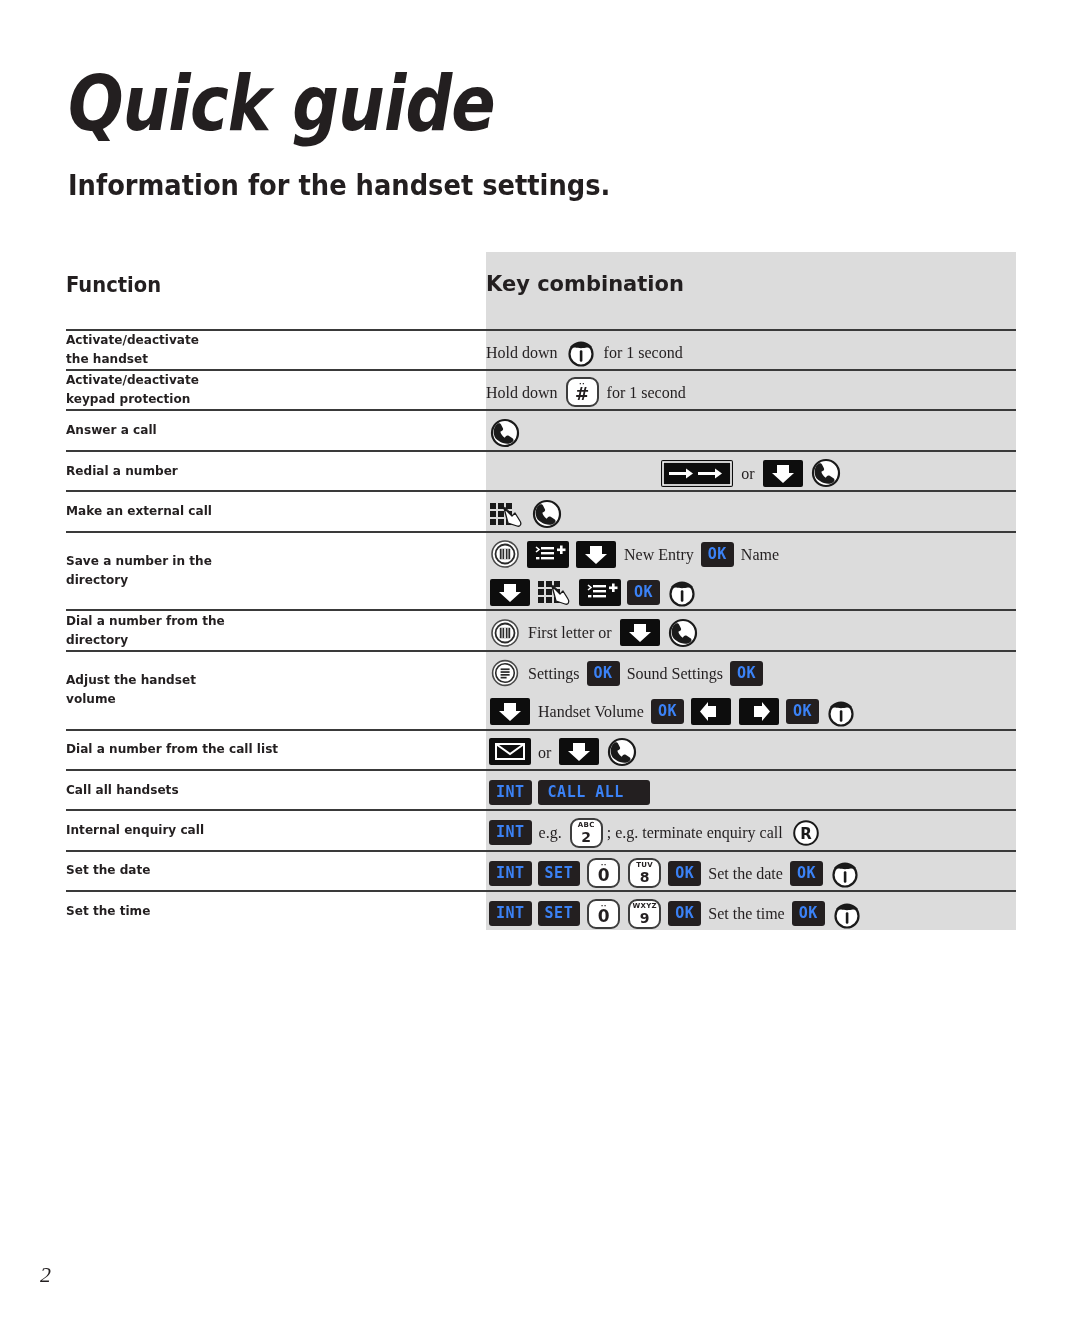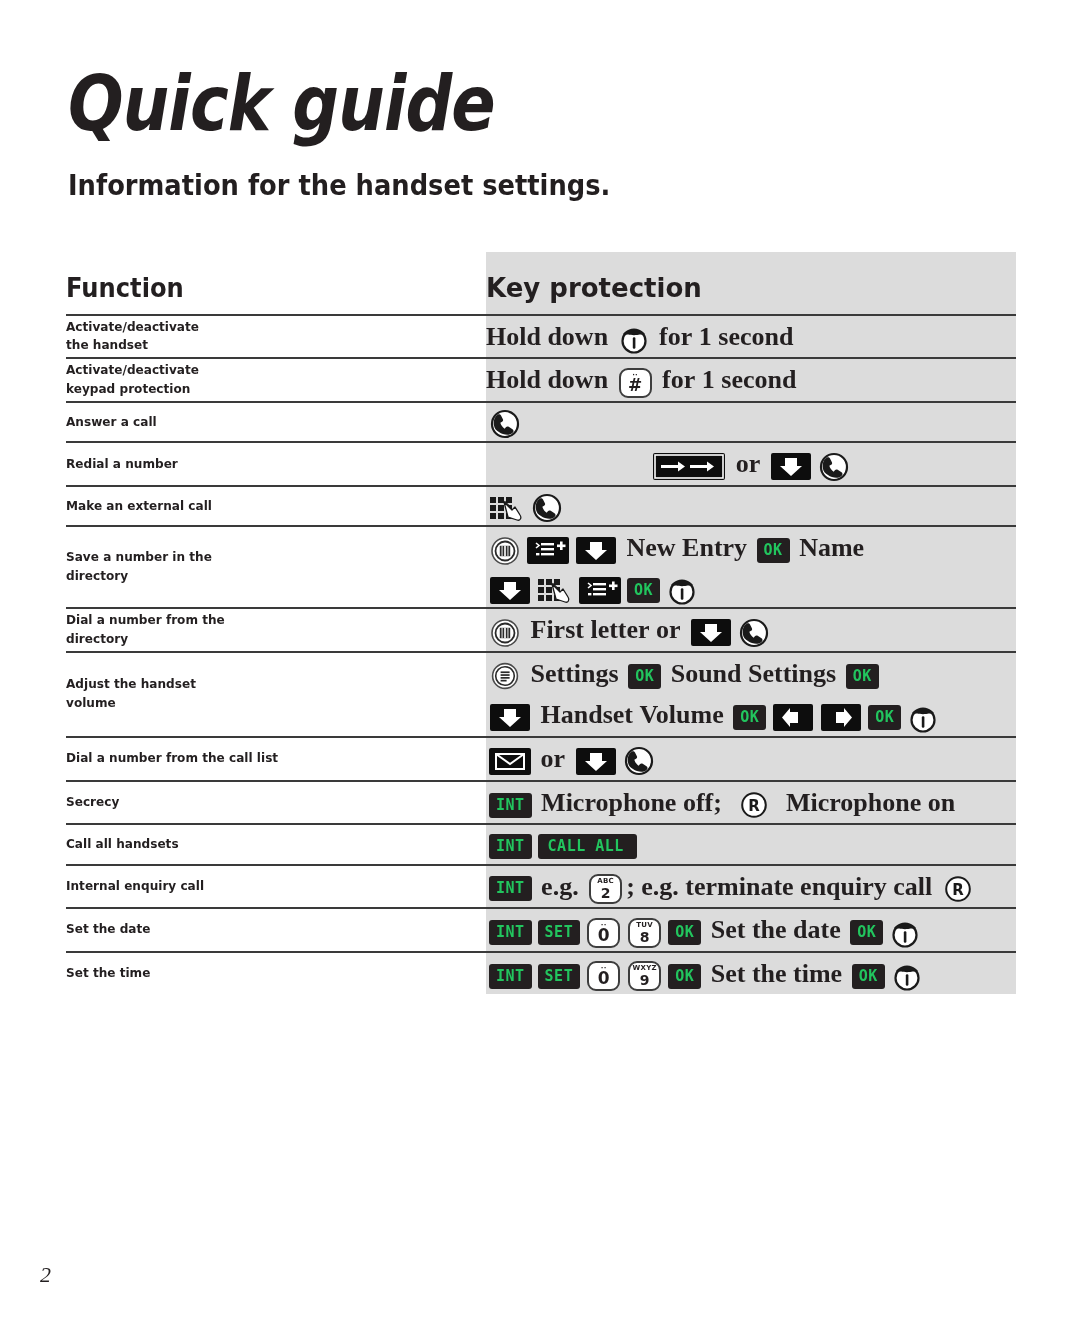--- a/index.html
+++ b/index.html
@@ -101,23 +101,23 @@
     display: block;
     white-space: nowrap;
   }
   .kc-cell .line.center { text-align: center; }
 
   
   tr.head .fn-cell,
   tr.head .kc-cell {
     font-family: "DejaVu Sans", sans-serif;
     font-weight: bold;
-    font-size: 26px;
+    font-size: 21px;
     padding-top: 16px;
-    padding-bottom: 4px;
+    padding-bottom: 27px;
   }
   tr.head .kc-cell {
     font-family: "DejaVu Sans", sans-serif;
     color: #231f20;
   }
 
   
   tr.rule-top > td { border-top: 2.2px solid #3a3a3a; }
   tr.last > td { border-bottom: none; }
 
@@ -127,32 +127,32 @@
     vertical-align: middle;
     position: relative;
     margin: 0 3px;
   }
 
   
   .btn-dark {
     display: inline-block;
     vertical-align: middle;
     background: #231f20;
-    color: #22c55e;
+    color: #3b82f6;
     font-family: "DejaVu Sans Mono", monospace;
     font-weight: bold;
     font-size: 15px;
     letter-spacing: 0.5px;
     line-height: 1;
     padding: 5px 7px 5px 7px;
     border-radius: 3px;
     margin: 0 3px;
     text-align: center;
   }
-  .btn-dark.wide { padding-left: 10px; padding-right: 13px; }
+  .btn-dark.wide { padding-left: 10px; padding-right: 26px; }
 
   
   .key-arrow {
     display: inline-block;
     vertical-align: middle;
     background: #0d0d0d;
     border-radius: 2px;
     width: 40px;
     height: 27px;
     margin: 0 4px;
@@ -209,21 +209,21 @@
   
   .circ {
     display: inline-block;
     vertical-align: middle;
     width: 30px;
     height: 30px;
     margin: 0 4px;
     position: relative;
   }
   .circ svg { display: block; }
-  .txt { font-family: "Liberation Serif", serif; font-size: 26px; font-weight: bold; }
+  .txt { font-family: "Liberation Serif", serif; font-size: 16px; }
 
   
   .page-num {
     position: absolute;
     left: 40px;
     top: 1262px;
     font-family: "Liberation Serif", serif;
     font-style: italic;
     font-size: 22px;
     color: #231f20;
@@ -241,21 +241,21 @@
     <table class="guide">
       <colgroup>
           <col class="c-fn">
           <col class="c-kc">
         </colgroup>
       <tbody id="table-body">
           <tr class="head">
             <td class="fn-cell">
               <span class="fl">Function</span>
             </td>
-            <td class="kc-cell">Key protection</td>
+            <td class="kc-cell">Key combination</td>
           </tr>
           <tr class="rule-top">
             <td class="fn-cell">
               <span class="fl">Activate/deactivate</span>
               <span class="fl">the handset</span>
             </td>
             <td class="kc-cell">
               <span class="line"><span class="txt">Hold&nbsp;down&nbsp;</span><span class="circ ic"><svg width="30" height="30" viewBox="0 0 30 30">
                     <circle cx="15" cy="17" r="11.5" fill="#fff" stroke="#1a1a1a" stroke-width="2.2"></circle>
                     <path d="M4.2 9.8 C 7.5 4.6, 22.5 4.6, 25.8 9.8 C 24.6 12.0, 22.6 10.0, 20.6 10.6 C 18.2 11.3, 11.8 11.3, 9.4 10.6 C 7.4 10.0, 5.4 12.0, 4.2 9.8 Z" fill="#1a1a1a"></path>
@@ -452,31 +452,20 @@
                   </svg></span><span class="circ ic"><svg width="30" height="30" viewBox="0 0 30 30">
                     <circle cx="15" cy="15" r="13" fill="#fff" stroke="#1a1a1a" stroke-width="2.2"></circle>
                     <g transform="translate(15.2,14.6) scale(1.35)" fill="#1a1a1a">
                       <path d="M -7.2 4.2 C -9.4 0.6 -9.0 -4.4 -5.6 -6.6 C -4.6 -7.2 -3.6 -6.9 -3.1 -6.0 L -1.7 -3.3 C -1.3 -2.5 -1.6 -1.7 -2.3 -1.3 L -3.6 -0.6 C -3.2 1.0 -1.9 2.9 -0.4 3.8 L 0.5 2.7 C 1.0 2.1 1.9 2.0 2.6 2.4 L 5.4 4.1 C 6.2 4.6 6.4 5.6 5.9 6.4 C 3.6 9.4 -1.5 8.4 -4.6 6.2 C -5.6 5.5 -6.5 5.0 -7.2 4.2 Z"></path>
                     </g>
                   </svg></span></span>
             </td>
           </tr>
           <tr class="rule-top">
             <td class="fn-cell">
-              <span class="fl">Secrecy</span>
-            </td>
-            <td class="kc-cell">
-              <span class="line"><span class="btn-dark">INT</span><span class="txt">&nbsp;Microphone&nbsp;off;&nbsp;&nbsp;</span><span class="circ ic"><svg width="30" height="30" viewBox="0 0 30 30">
-                    <circle cx="15" cy="15" r="11.8" fill="#fff" stroke="#1a1a1a" stroke-width="2"></circle>
-                    <text x="15" y="21" text-anchor="middle" font-family="DejaVu Sans, sans-serif" font-size="15" font-weight="bold" fill="#1a1a1a">R</text>
-                  </svg></span><span class="txt">&nbsp;&nbsp;Microphone&nbsp;on</span></span>
-            </td>
-          </tr>
-          <tr class="rule-top">
-            <td class="fn-cell">
               <span class="fl">Call all handsets</span>
             </td>
             <td class="kc-cell">
               <span class="line"><span class="btn-dark">INT</span><span class="btn-dark wide">CALL ALL</span></span>
             </td>
           </tr>
           <tr class="rule-top">
             <td class="fn-cell">
               <span class="fl">Internal enquiry call</span>
             </td>

